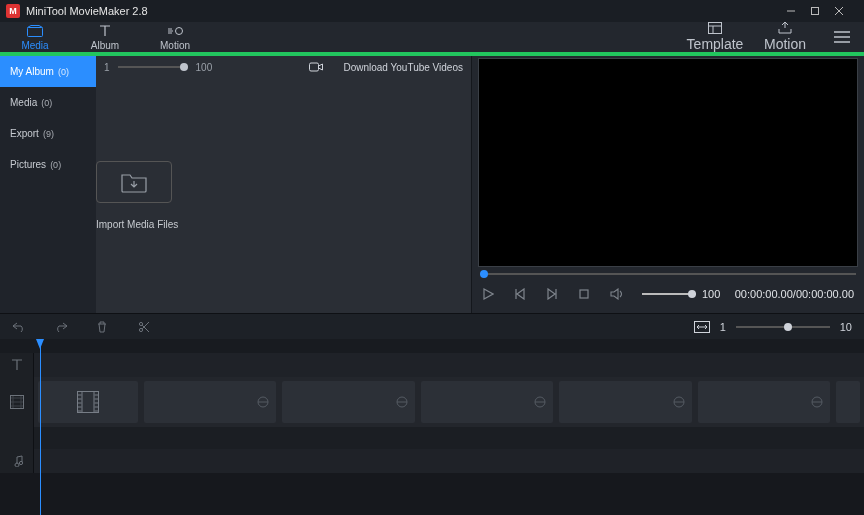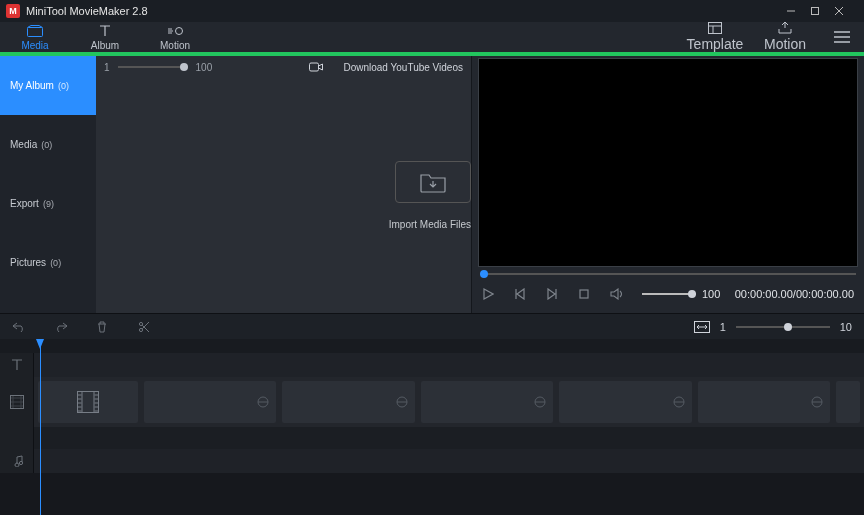--- a/index.html
+++ b/index.html
@@ -21,31 +21,31 @@
   .mtab-right { width: 70px; display: flex; flex-direction: column; align-items: center; justify-content: center; gap: 2px; cursor: pointer; color: #bfc4cc; font-size: 14px; }
   .hamburger { width: 44px; display: flex; align-items: center; justify-content: center; color: #bfc4cc; cursor: pointer; }
 
   svg { display: block; }
 
   
   .content { display: flex; height: 257px; }
 
   
   .sidebar { width: 96px; background: #1f232a; display: flex; flex-direction: column; }
-  .sitem { padding: 24px 10px; color: #c7cbd1; font-size: 10px; cursor: pointer; display: flex; align-items: baseline; gap: 4px; }
+  .sitem { padding: 10px 10px; color: #c7cbd1; font-size: 10px; cursor: pointer; display: flex; align-items: baseline; gap: 4px; }
   .sitem.active { background: #2b8eff; color: #fff; }
   .sitem .cnt { font-size: 9px; opacity: .8; }
 
   
   .mediapanel { flex: 1; background: #2a2e35; display: flex; flex-direction: column; border-right: 1px solid #14171c; }
   .mediatop { height: 22px; display: flex; align-items: center; padding: 0 8px; gap: 8px; color: #9aa0a8; font-size: 10px; }
   .slider-a { width: 70px; height: 2px; background: #555; position: relative; }
   .slider-a .knob { position: absolute; right: 0; top: -3px; width: 8px; height: 8px; border-radius: 50%; background: #bfc4cc; }
   .dl-yt { margin-left: auto; display: flex; align-items: center; gap: 20px; cursor: pointer; color: #cfd3da; }
-  .importbox { flex: 1; display: flex; flex-direction: column; align-items: flex-end; justify-content: center; gap: 16px; }
+  .importbox { flex: 1; display: flex; flex-direction: column; align-items: flex-start; justify-content: center; gap: 16px; }
   .dropzone { width: 76px; height: 42px; border: 1px solid #555; border-radius: 4px; display: flex; align-items: center; justify-content: center; cursor: pointer; }
   .importlabel { font-size: 10px; color: #c6cacf; }
 
   
   .preview { width: 392px; background: #23272e; display: flex; flex-direction: column; padding: 2px 6px 6px 6px; }
   .video { flex: 1; background: #000; border: 1px solid #3a3f46; }
   .seek { height: 14px; display: flex; align-items: center; }
   .seekbar { height: 2px; background: #555; flex: 1; position: relative; margin: 0 2px; }
   .seekbar .hdot { position: absolute; left: 0; top: -3px; width: 8px; height: 8px; border-radius: 50%; background: #2b8eff; }
   .controls { height: 26px; display: flex; align-items: center; gap: 14px; padding: 0 4px; color: #7f858d; }

